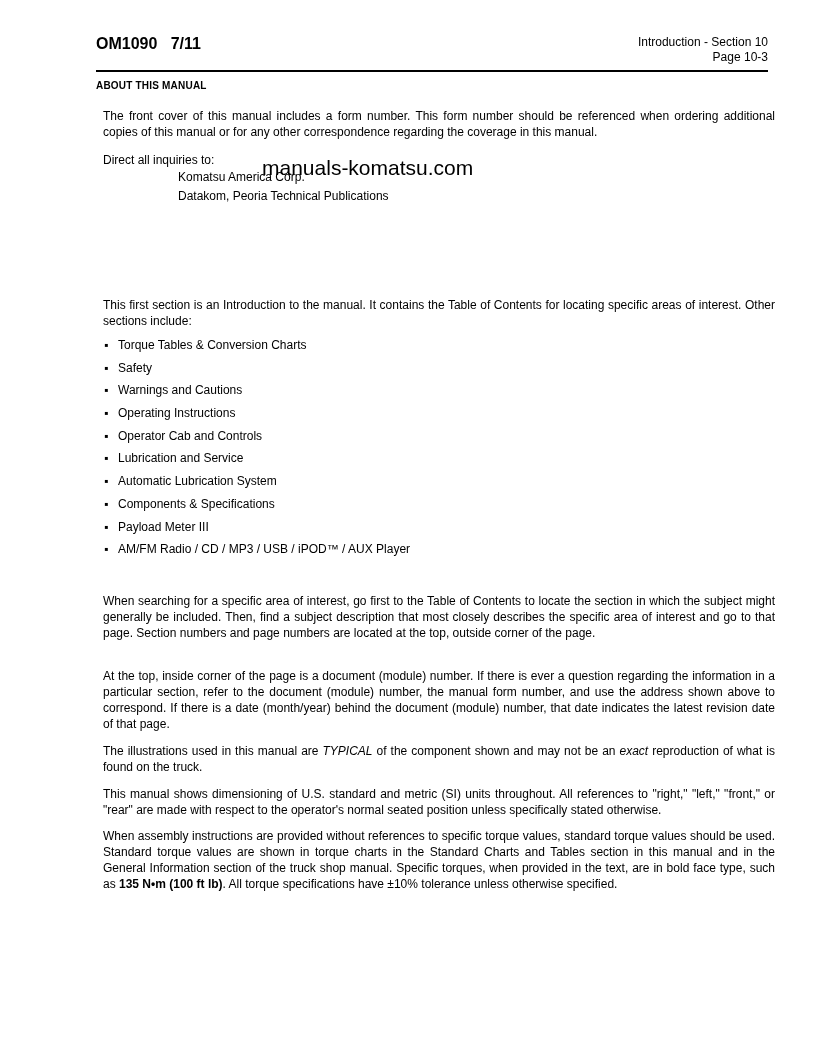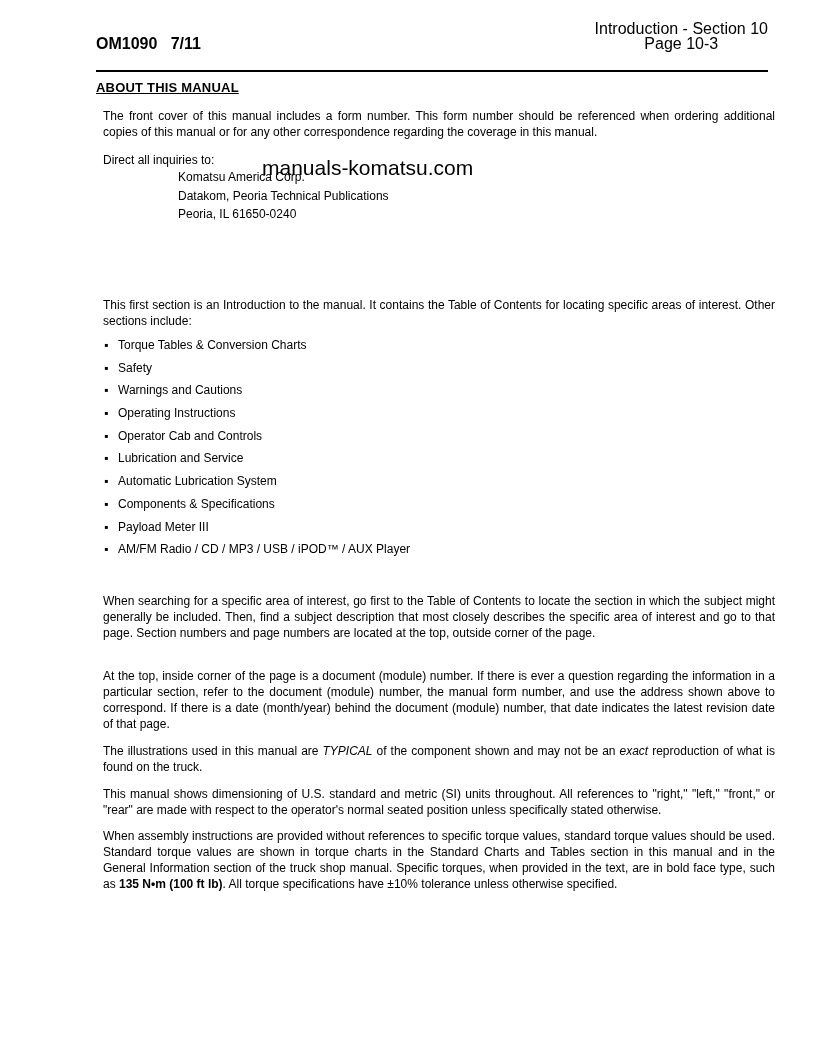--- a/index.html
+++ b/index.html
@@ -1,22 +1,22 @@
 <!DOCTYPE html>
 <html><head>
 <meta charset="utf-8">
 <style>
   html, body { margin: 0; padding: 0; background: #ffffff; }
   body { width: 816px; height: 1056px; position: relative; overflow: hidden;
          font-family: "Liberation Sans", sans-serif; color: #000; }
   .page { position: absolute; left: 96px; top: 0; width: 672px; }
   .hdr-left { position: absolute; left: 0; top: 35px; font-size: 16px; font-weight: bold; }
-  .hdr-right { position: absolute; right: 0; top: 21px; font-size: 16px; text-align: center; line-height: 15px; }
+  .hdr-right { position: absolute; right: 0; top: 35px; font-size: 12px; text-align: right; line-height: 15px; }
   .rule { position: absolute; left: 0; top: 70px; width: 672px; height: 0; border-top: 2px solid #000; }
-  .title { position: absolute; left: 0; top: 80px; font-size: 13px; font-weight: bold; letter-spacing: 0.2px; text-decoration: underline; }
+  .title { position: absolute; left: 0; top: 80px; font-size: 10px; font-weight: bold; letter-spacing: 0.2px; }
   .p { position: absolute; left: 0; width: 672px; font-size: 12px; line-height: 16px; text-align: justify; margin-left: 7px; }
   .addr { position: absolute; left: 82px; font-size: 12px; line-height: 18.6px; }
   .watermark { position: absolute; left: 262px; top: 156px; font-size: 21px; color: #000; white-space: nowrap; text-align: right; }
   .bullets { position: absolute; left: 0; top: 337px; font-size: 12px; list-style: none; margin: 0; padding: 0; }
   .bullets li { height: 22.7px; line-height: 16px; display: flex; }
   .bullets .dot { width: 22px; padding-left: 8px; box-sizing: border-box; }
   b { font-weight: bold; }
 </style>
 </head>
 <body>
@@ -31,21 +31,20 @@
 
   <div class="title">ABOUT THIS MANUAL</div>
 
   <div class="p" style="top:108px">The front cover of this manual includes a form number. This form number should be referenced when ordering additional copies of this manual or for any other correspondence regarding the coverage in this manual.</div>
 
   <div class="p" style="top:152px">Direct all inquiries to:</div>
 
   <div class="addr" style="top:168px">
     <div>Komatsu America Corp.</div>
     <div>Datakom, Peoria Technical Publications</div>
-    <div>Peoria, IL 61650-0240</div>
   </div>
 
   <div class="watermark" style="left:166px">manuals-komatsu.com</div>
 
   <div class="p" style="top:297px">This first section is an Introduction to the manual. It contains the Table of Contents for locating specific areas of interest. Other sections include:</div>
 
   <ul class="bullets">
     <li>
         <span class="dot">▪</span>
         <span>Torque Tables &amp; Conversion Charts</span>

